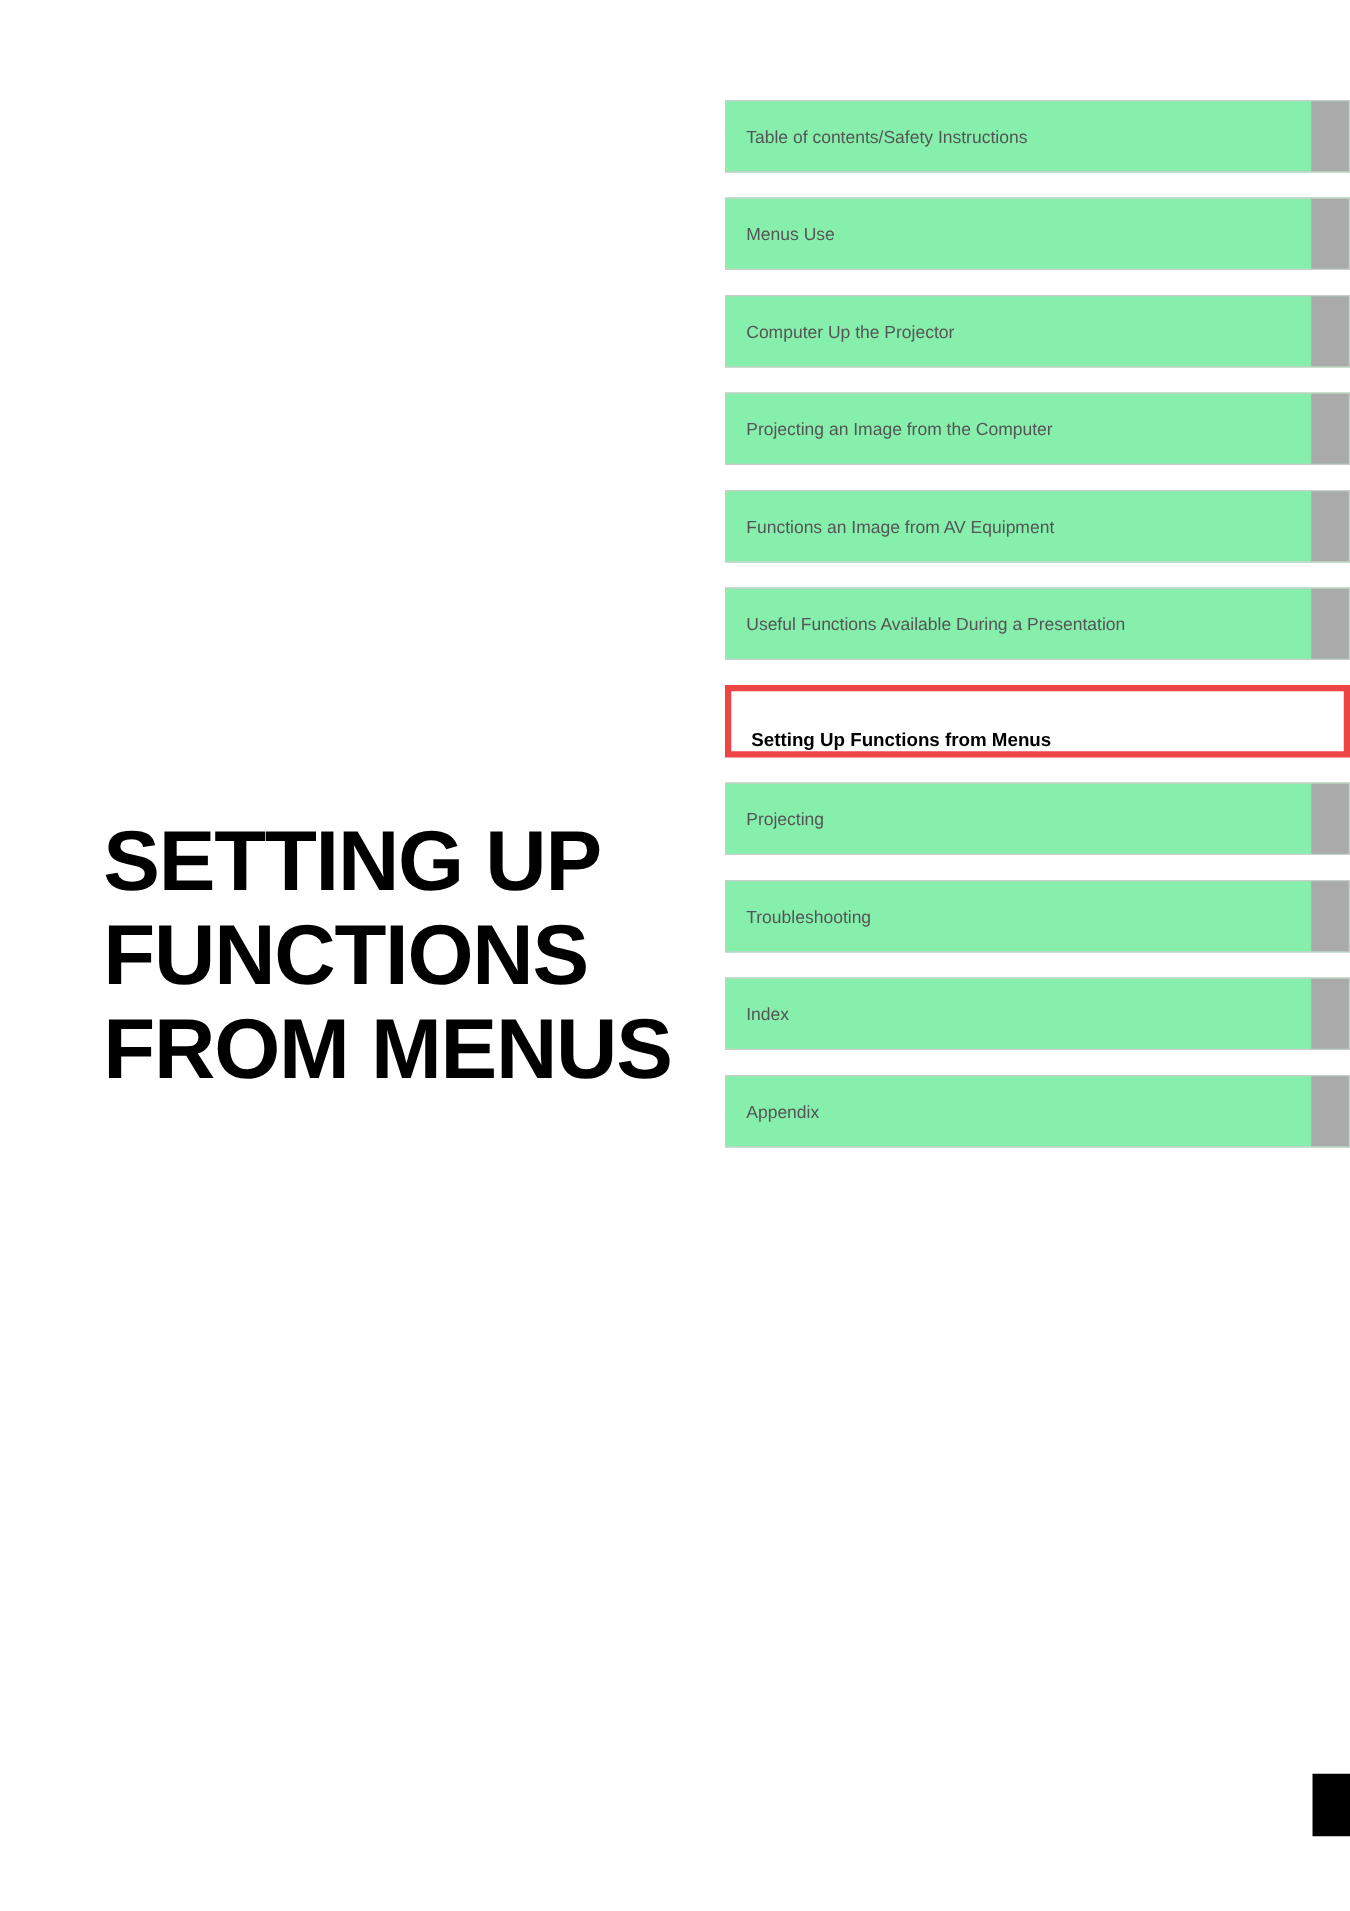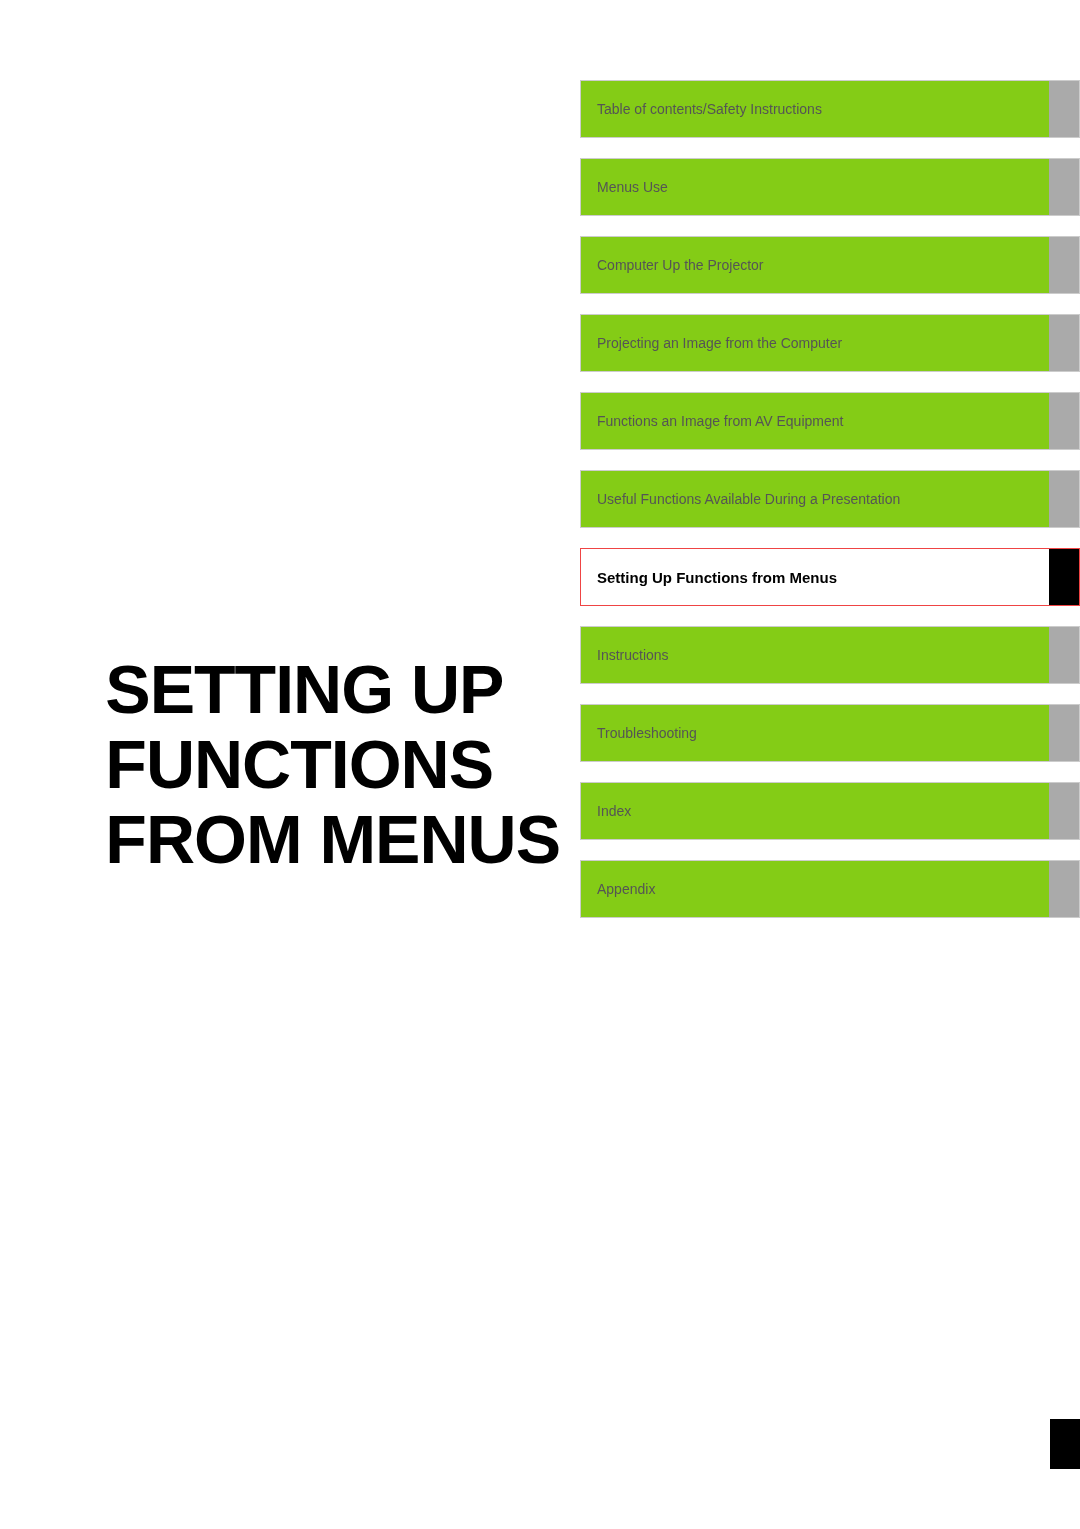--- a/index.html
+++ b/index.html
@@ -25,21 +25,21 @@
     }
 
     .left-section {
       position: absolute;
       left: 0;
       top: 0;
       width: 560px;
       height: 1529px;
       display: flex;
       align-items: center;
-      justify-content: flex-end;
+      justify-content: center;
       padding-left: 60px;
     }
 
     .main-title {
       font-size: 68px;
       font-weight: 900;
       color: #000000;
       line-height: 1.1;
       letter-spacing: -1px;
       text-transform: uppercase;
@@ -56,27 +56,28 @@
     }
 
     .nav-item {
       display: flex;
       align-items: stretch;
       width: 100%;
       height: 58px;
       margin-bottom: 20px;
       border: 1px solid #cccccc;
       cursor: pointer;
-      background: #84cc16;
+      background: #86efac;
       position: relative;
     }
 
     .nav-item.active {
-      border: 1px solid #ef4444;
+      border: 5px solid #ef4444;
       background: #ffffff;
+      align-items: flex-end;
     }
 
     .nav-item-text {
       flex: 1;
       display: flex;
       align-items: center;
       padding-left: 16px;
       font-size: 14px;
       color: #555555;
     }
@@ -142,21 +143,21 @@
       </div>
       <div class="nav-item">
         <span class="nav-item-text">Useful Functions Available During a Presentation</span>
         <div class="nav-item-indicator"></div>
       </div>
       <div class="nav-item active">
         <span class="nav-item-text">Setting Up Functions from Menus</span>
         <div class="nav-item-indicator"></div>
       </div>
       <div class="nav-item">
-        <span class="nav-item-text">Instructions</span>
+        <span class="nav-item-text">Projecting</span>
         <div class="nav-item-indicator"></div>
       </div>
       <div class="nav-item">
         <span class="nav-item-text">Troubleshooting</span>
         <div class="nav-item-indicator"></div>
       </div>
       <div class="nav-item">
         <span class="nav-item-text">Index</span>
         <div class="nav-item-indicator"></div>
       </div>

